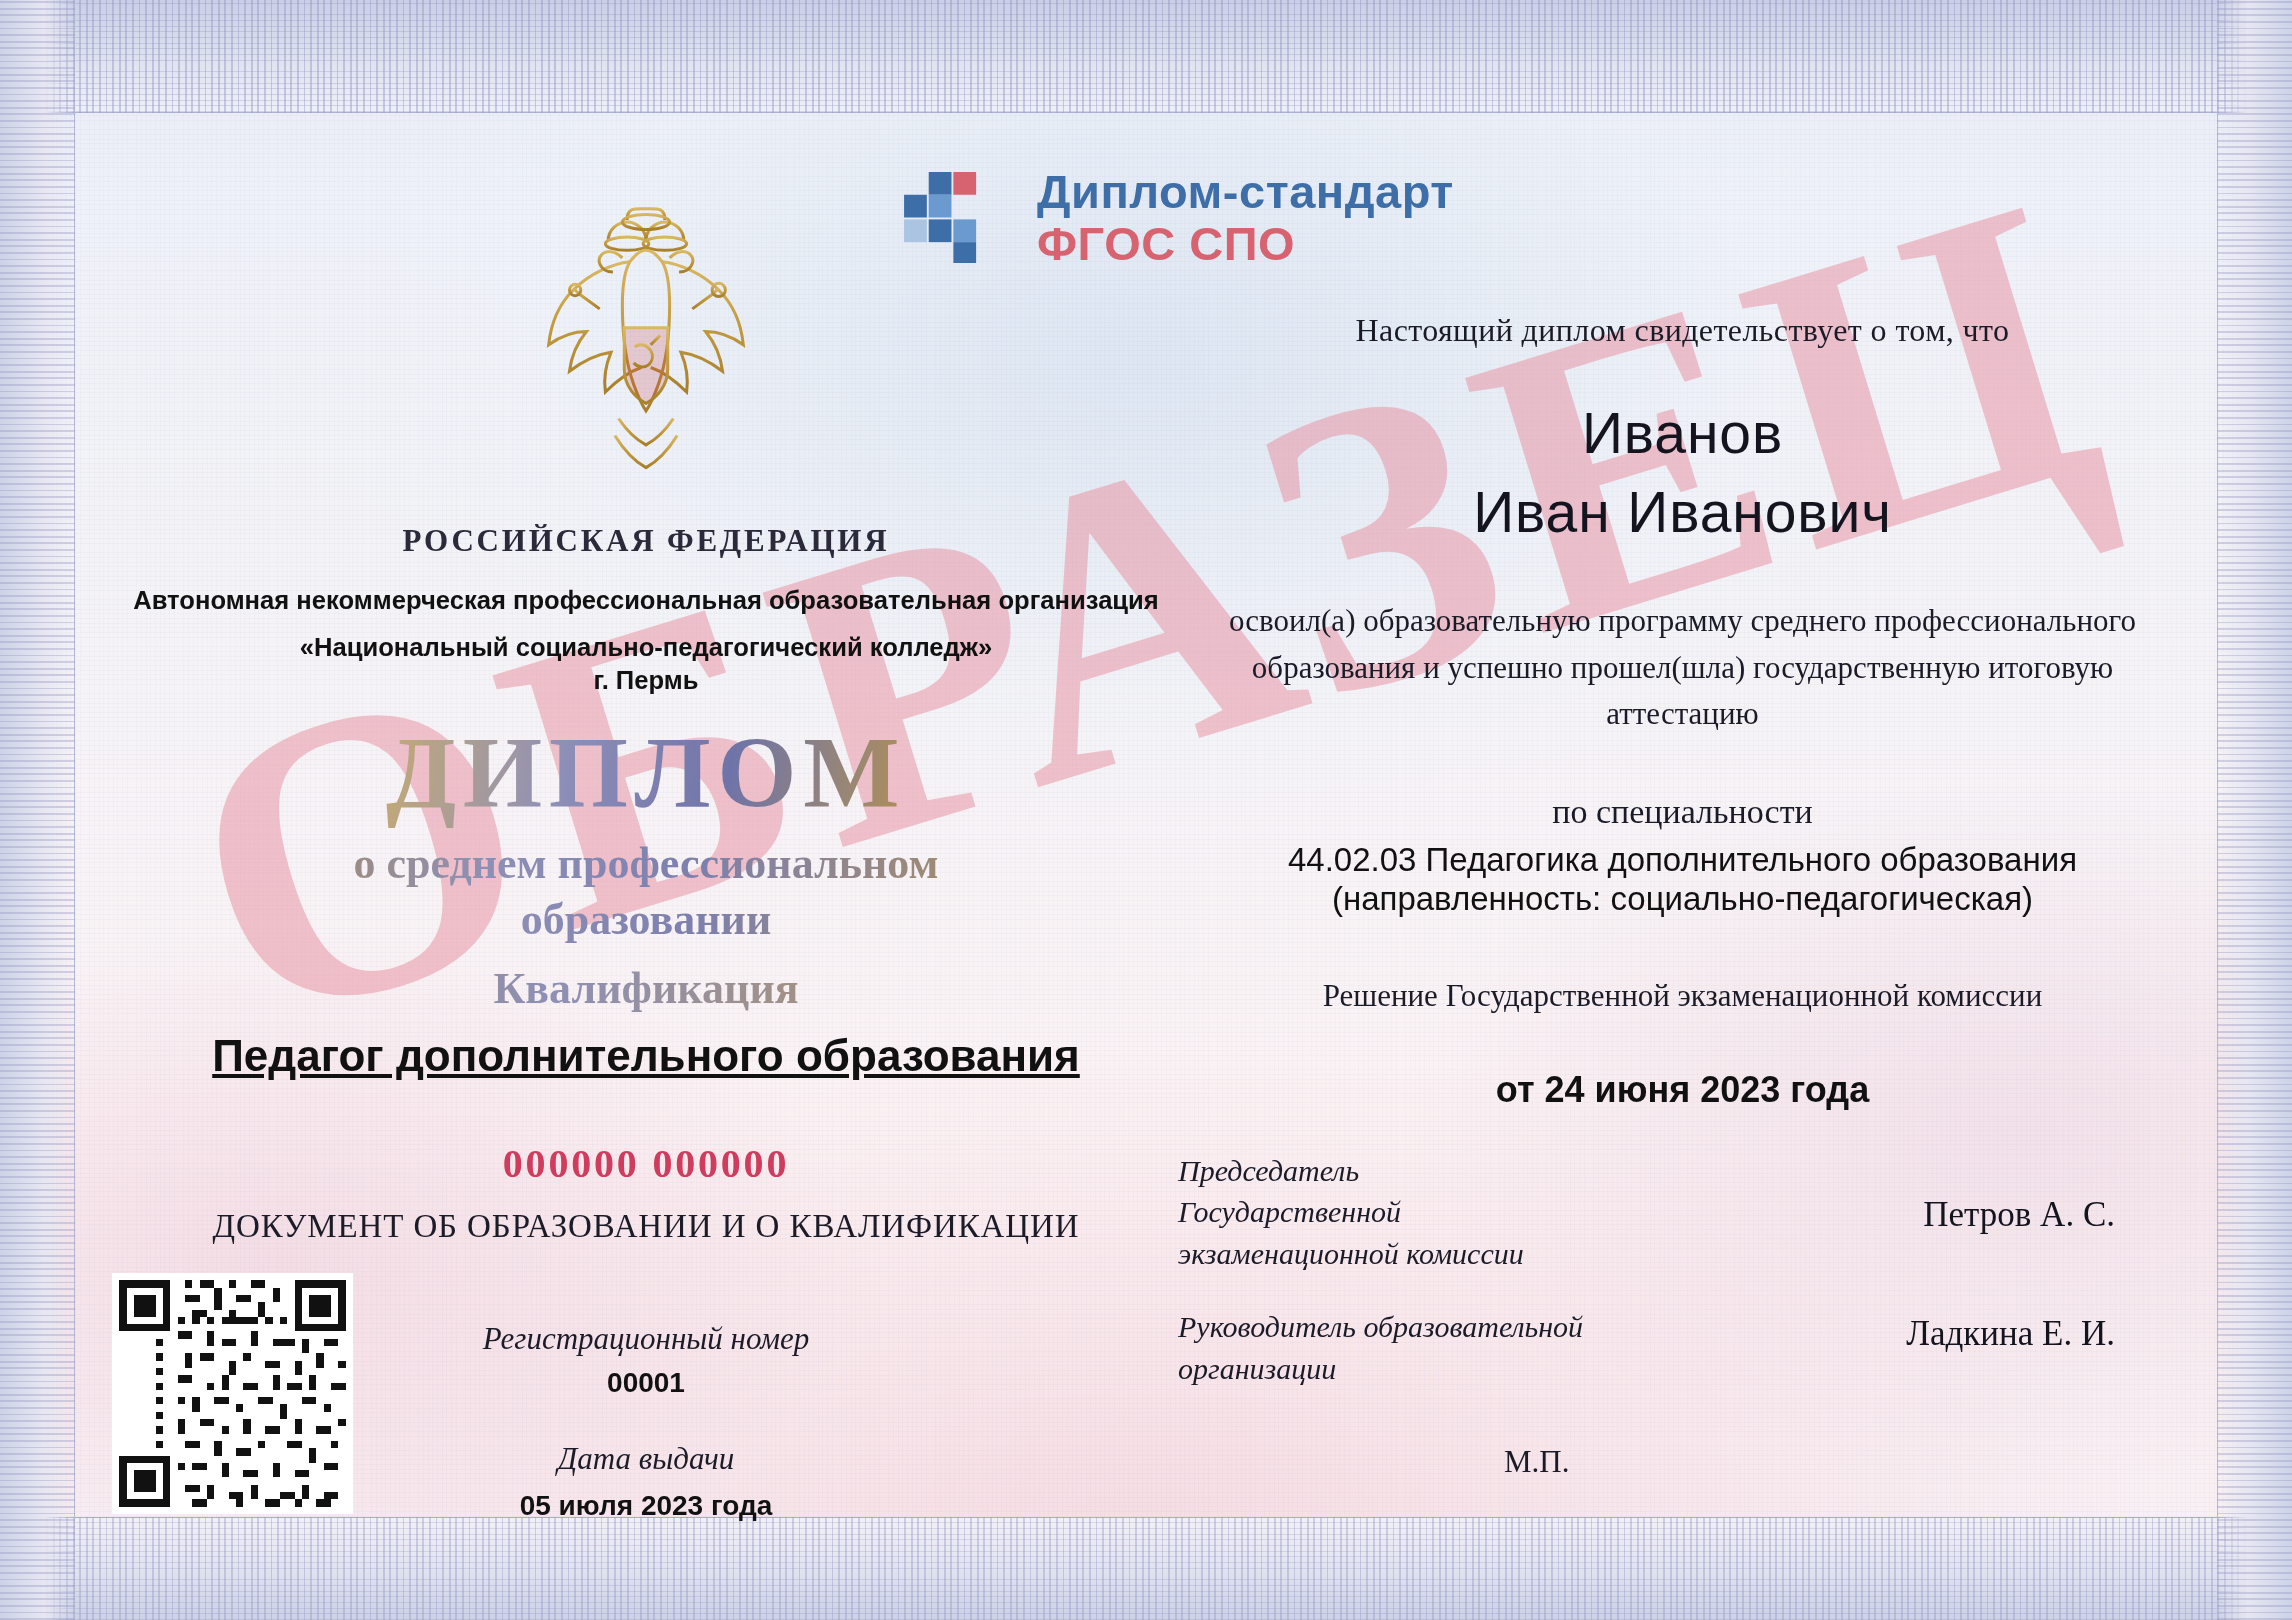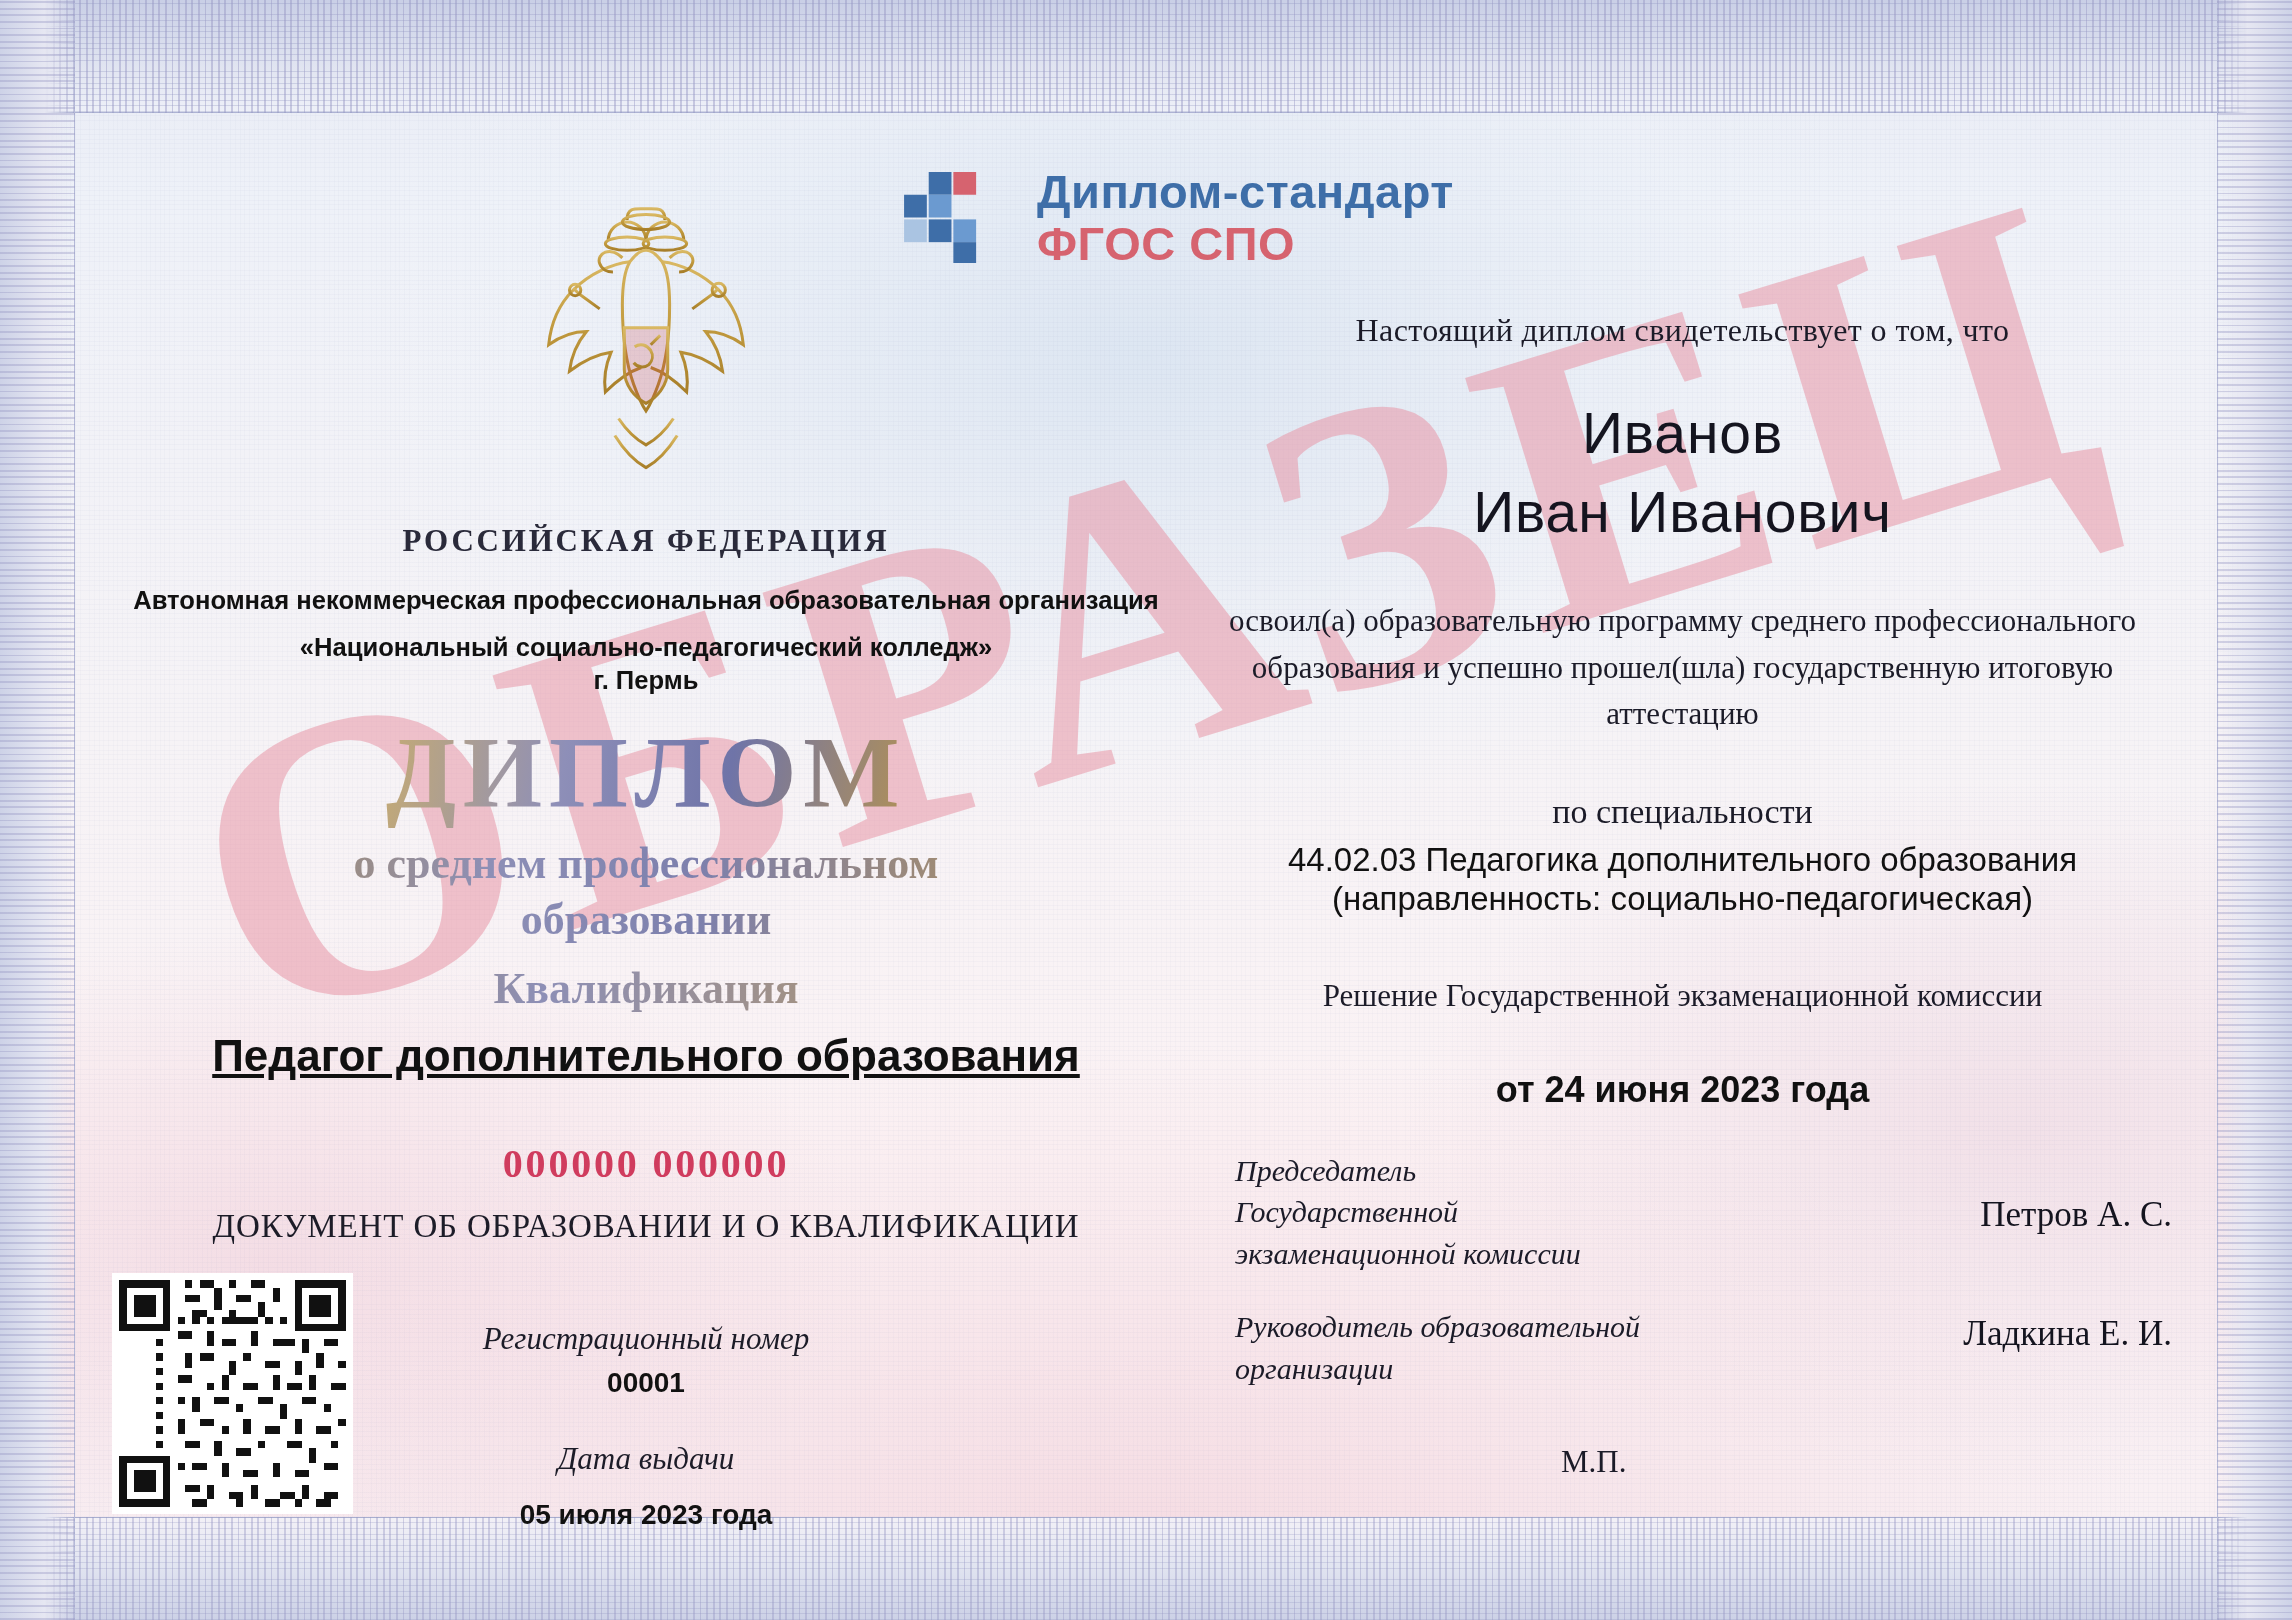--- a/index.html
+++ b/index.html
@@ -267,21 +267,21 @@
     color: #111;
   }
   .date-label {
     margin-top: 42px;
     font-family: "Liberation Serif", serif;
     font-style: italic;
     font-size: 31px;
     color: #1c1c28;
   }
   .date-value {
-    margin-top: 22px;
+    margin-top: 13px;
     font-family: "Liberation Sans", sans-serif;
     font-size: 28px;
     font-weight: 700;
     color: #111;
   }
 
   
   .qr {
     position: absolute;
     left: 112px;
@@ -352,21 +352,21 @@
     margin-top: 55px;
     font-family: "Liberation Sans", sans-serif;
     font-size: 36px;
     font-weight: 700;
     color: #111;
   }
 
   
   .signatures {
     position: absolute;
-    left: 1235px;
+    left: 1178px;
     top: 1150px;
     width: 937px;
   }
   .sig-row {
     display: flex;
     justify-content: space-between;
     align-items: flex-start;
     margin-bottom: 32px;
   }
   .sig-role {

